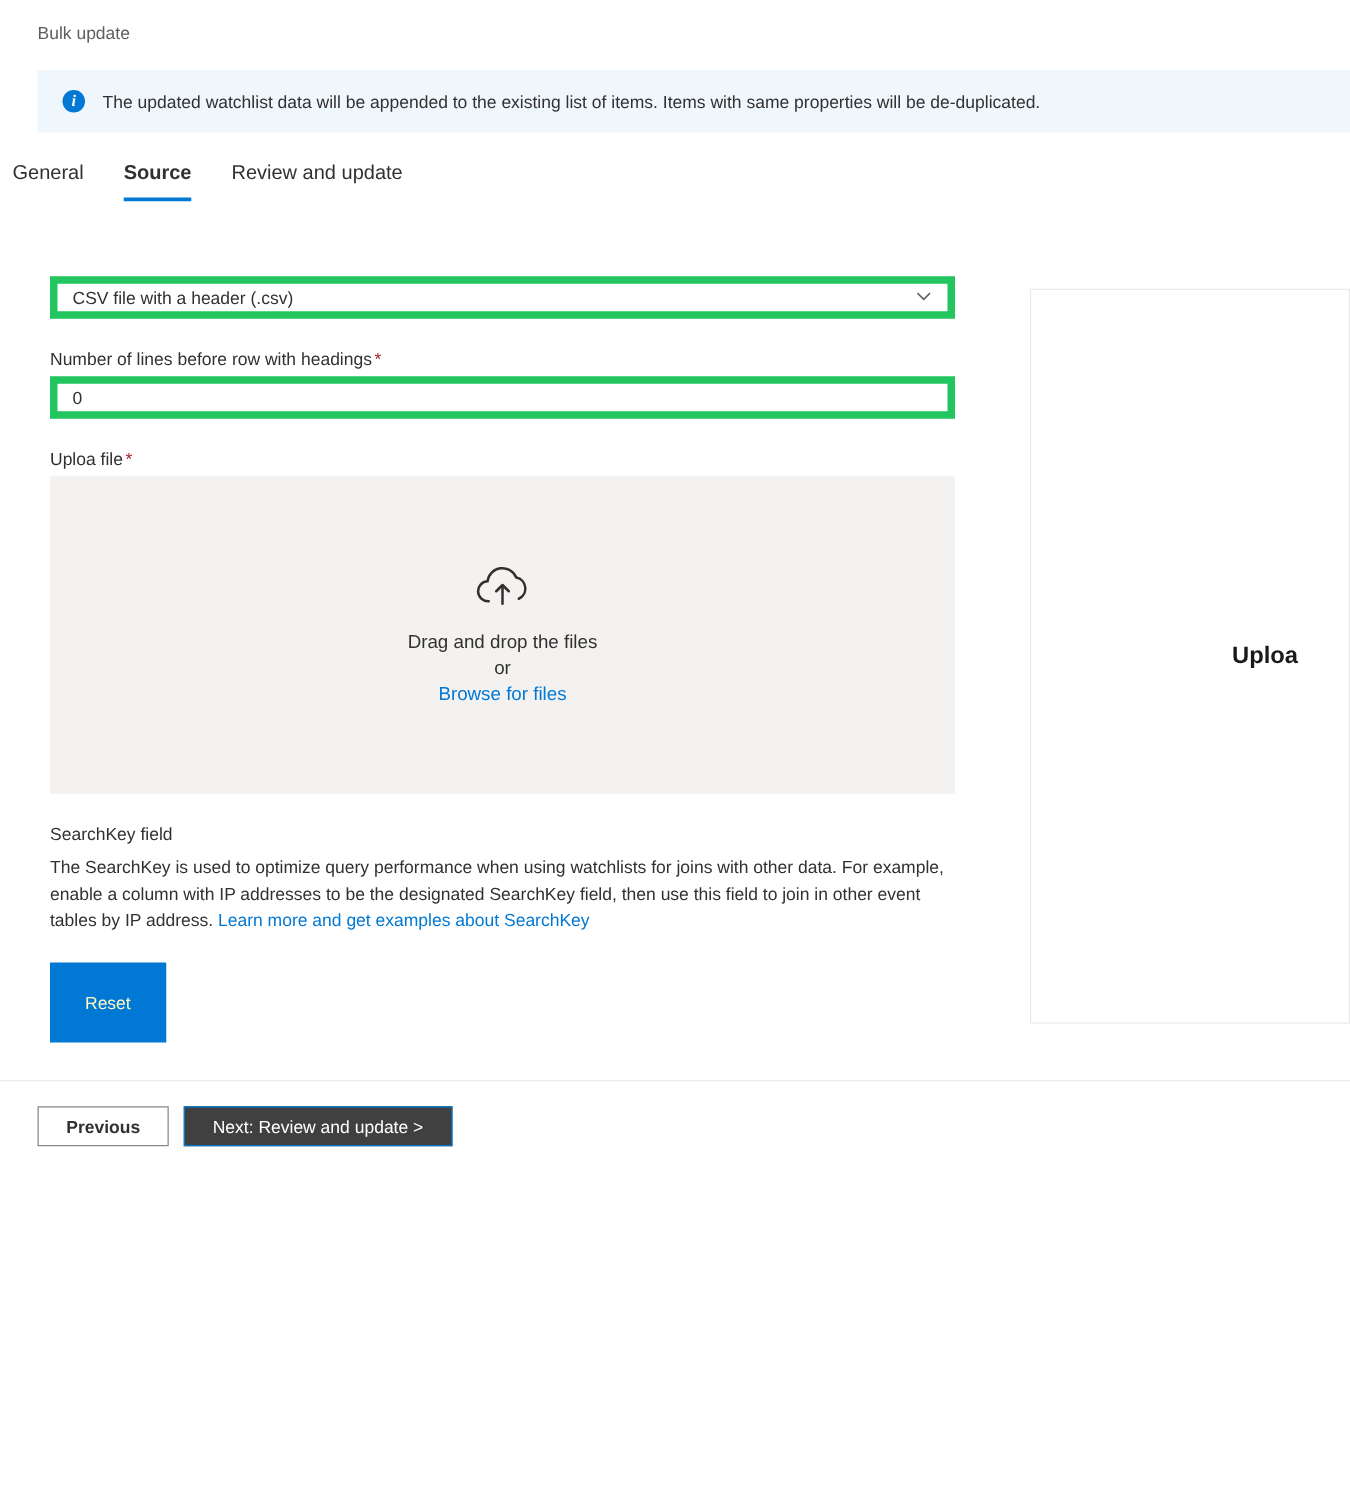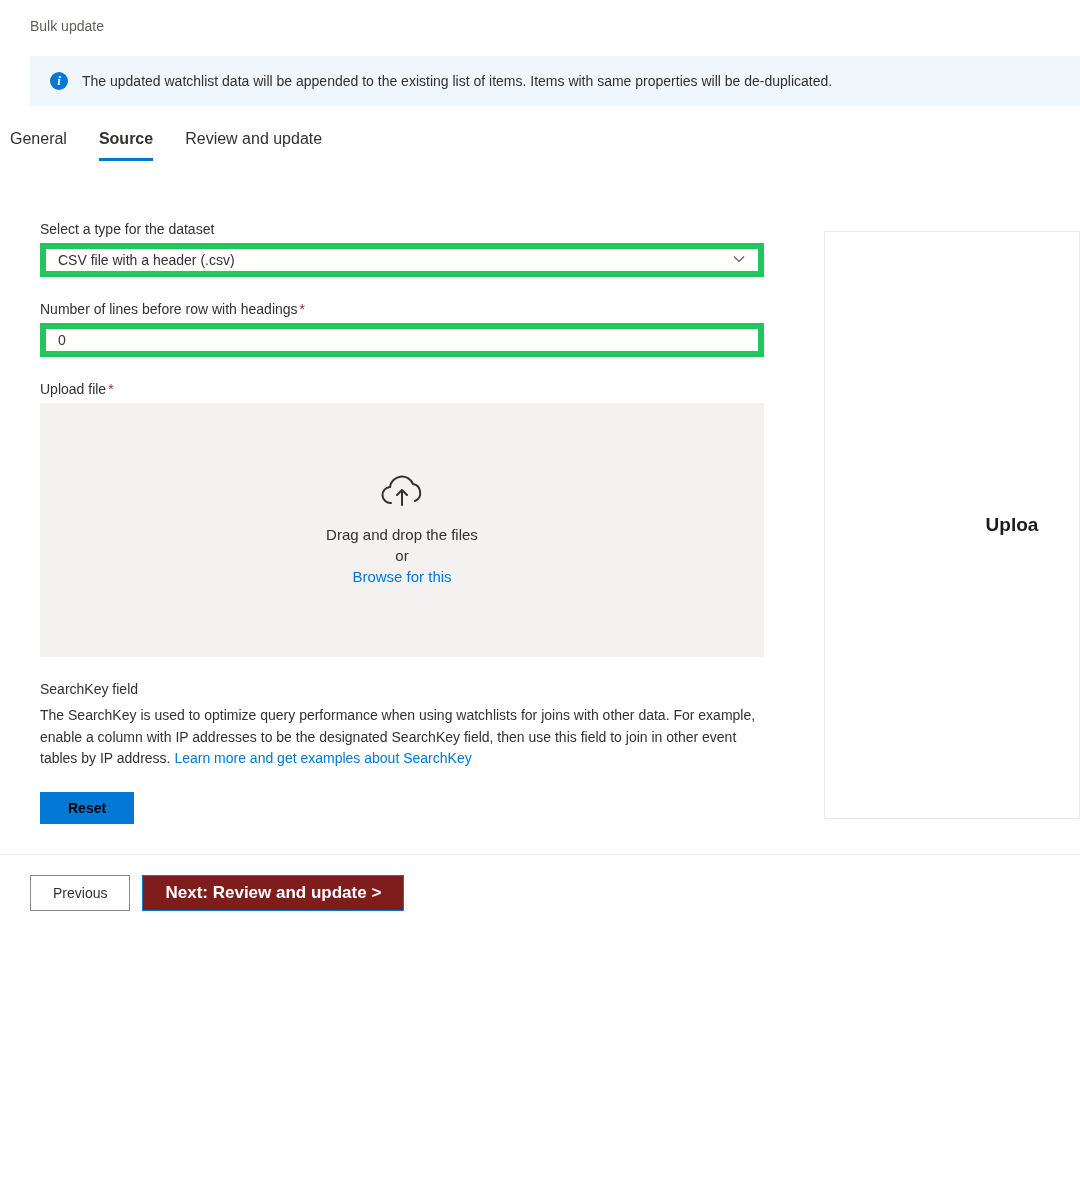--- a/index.html
+++ b/index.html
@@ -56,43 +56,43 @@
   .dropzone {
     background: #f3f2f1; width: 100%; height: 254px;
     display: flex; flex-direction: column; align-items: center; justify-content: center;
     gap: 4px; font-size: 15px; color: #323130;
   }
   .cloud-icon { margin-bottom: 8px; }
   .browse-link { color: #0078d4; cursor: pointer; }
   .help-text { font-size: 14px; color: #323130; line-height: 1.55; margin-top: 8px; }
   .help-text .link { color: #0078d4; cursor: pointer; }
   .reset-btn {
-    margin-top: 22px; background: #0078d4; color: #000000; border: none;
-    padding: 8px 28px; font-size: 14px; font-weight: 700; cursor: pointer;
+    margin-top: 22px; background: #0078d4; color: #fef9c3; border: none;
+    padding: 24px 28px; font-size: 14px; font-weight: 400; cursor: pointer;
   }
   .preview-title { font-size: 19px; font-weight: 600; color: #1b1a19; }
   .preview-sub { font-size: 15px; font-weight: 400; color: #605e5c; }
   .preview-box {
     margin-top: 10px; border: 1px solid #edebe9; height: 588px;
     display: flex; align-items: center; justify-content: center;
     font-size: 19px; font-weight: 600; color: #1b1a19;
     overflow: hidden;
   }
   .preview-empty { padding-left: 120px; white-space: nowrap; }
   .footer {
     border-top: 1px solid #edebe9; margin-top: 30px;
     padding: 20px 30px; display: flex; gap: 12px;
   }
   .btn-secondary {
     background: #fff; border: 1px solid #8a8886; color: #323130;
-    padding: 7px 22px; font-size: 14px; font-weight: 400; cursor: pointer; text-align: center;
+    padding: 7px 22px; font-size: 14px; font-weight: 700; cursor: pointer; text-align: center;
   }
   .btn-primary {
-    background: #7f1d1d; border: 1px solid #0078d4; color: #fff;
-    padding: 7px 22px; font-size: 17px; font-weight: 700; cursor: pointer;
+    background: #404040; border: 1px solid #0078d4; color: #fff;
+    padding: 7px 22px; font-size: 14px; font-weight: 400; cursor: pointer;
   }
 </style>
 </head>
 <body>
 
 <div class="header">
   <div class="subtitle">Bulk update</div>
 </div>
 
 <div class="info-banner">
@@ -103,21 +103,20 @@
 <div class="tabs">
   <div class="tab">General</div>
   <div class="tab active">Source</div>
   <div class="tab">Review and update</div>
 </div>
 
 <div class="content-row">
   <div class="form-col">
 
     <div class="field">
-      <label class="field-label">Select a type for the dataset</label>
       <div class="select">
         <span>CSV file with a header (.csv)</span>
         <span class="chev">
           <svg width="14" height="14" viewBox="0 0 14 14">
               <path d="M2 4.5 L7 9.5 L12 4.5" fill="none" stroke="#605e5c" stroke-width="1.2"></path>
             </svg>
         </span>
       </div>
     </div>
 
@@ -125,32 +124,32 @@
       <label class="field-label">
         <span>Number of lines before row with headings</span><span class="req">*</span>
       </label>
       <div class="text-input">
         <input type="text" value="0" style="">
       </div>
     </div>
 
     <div class="field">
       <label class="field-label">
-        <span>Upload file</span><span class="req">*</span>
+        <span>Uploa file</span><span class="req">*</span>
       </label>
       <div class="dropzone">
         <span class="cloud-icon">
           <svg width="46" height="36" viewBox="0 0 46 36" fill="none" stroke="#323130" stroke-width="2">
             <path d="M36 26a9 9 0 0 0-2-17 12 12 0 0 0-23 3 8 8 0 0 0 1 16" stroke-linecap="round"></path>
             <path d="M23 30 V15 M18 20 L23 15 L28 20" stroke-linecap="round" stroke-linejoin="round"></path>
           </svg>
         </span>
         <span>Drag and drop the files</span>
         <span>or</span>
-        <span class="browse-link">Browse for this</span>
+        <span class="browse-link">Browse for files</span>
       </div>
     </div>
 
     <div class="field" style="margin-bottom:0;">
       <label class="field-label">SearchKey field</label>
       <div class="help-text">
         <span>The SearchKey is used to optimize query performance when using watchlists for joins with other data. For example, enable a column with IP addresses to be the designated SearchKey field, then use this field to join in other event tables by IP address. </span><span class="link">Learn more and get examples about SearchKey</span>
       </div>
     </div>
 

